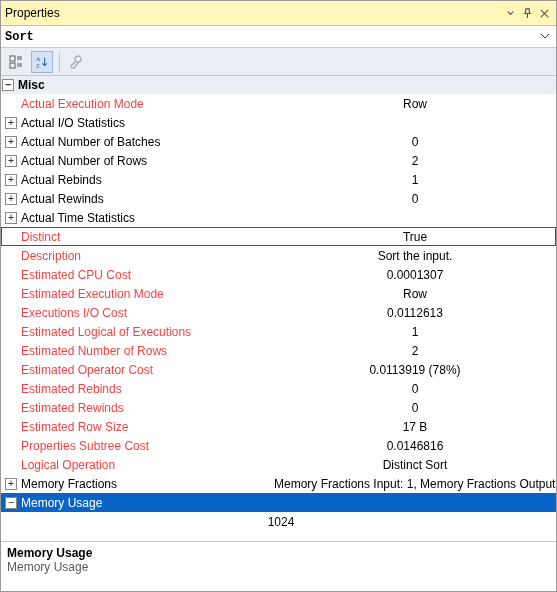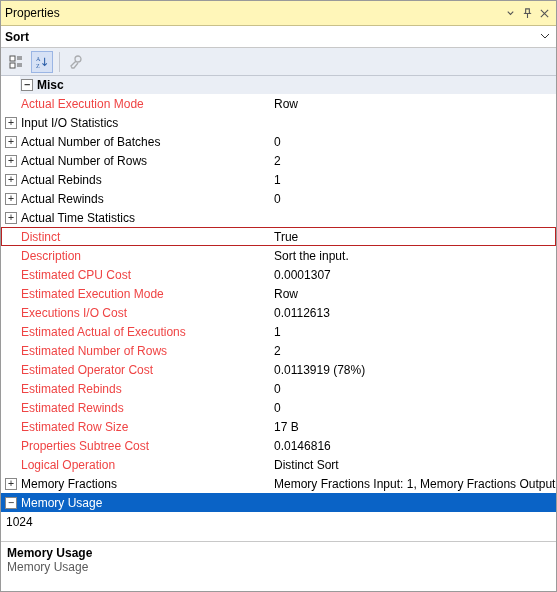--- a/index.html
+++ b/index.html
@@ -38,20 +38,21 @@
     cursor: pointer;
     margin-left: 1px;
   }
   .titlebar .tb-btn svg { width: 11px; height: 11px; }
   .objselect {
     height: 22px;
     border-bottom: 1px solid #c8c8c8;
     display: flex; align-items: center; padding: 0 4px;
     font-weight: bold;
     position: relative;
+    font-family: Liberation Mono, monospace;
   }
   .objselect .dd-arrow {
     position: absolute; right: 4px; top: 2px;
     width: 14px; height: 16px;
     display: flex; align-items: center; justify-content: center;
     color: #333;
     cursor: pointer;
   }
   .toolbar {
     height: 28px;
@@ -78,21 +79,20 @@
     overflow: hidden;
     font-size: 12px;
     background: #fff;
   }
   .cat-row {
     background: #eaeef5;
     height: 18px;
     display: flex; align-items: center;
     padding-left: 1px;
     font-weight: bold;
-    margin-left: 19px;
   }
   .exp {
     width: 12px; height: 12px;
     border: 1px solid #888;
     background: #fff;
     display: inline-flex; align-items: center; justify-content: center;
     font-size: 10px;
     line-height: 1;
     margin-right: 4px;
     cursor: pointer;
@@ -115,20 +115,21 @@
     display: flex; align-items: center;
     white-space: nowrap;
     overflow: hidden;
   }
   .row .valcell {
     flex: 1;
     padding-left: 5px;
     white-space: nowrap;
     overflow: hidden;
     text-overflow: clip;
+    text-align: center;
   }
   .row.prop .namecell { color: #ef4444; }
   .row.exprop .namecell { color: #000; }
   .row.selected {
     background: #0a63c6;
     color: #fff;
   }
   .row.selected .namecell { color: #fff; }
   .row.highlight {
     outline: 1.5px solid #bb2222;
@@ -212,21 +213,21 @@
   <div class="row prop">
         <div class="namecell">
           <span class="indent-spacer"></span>
           <span>Actual Execution Mode</span>
         </div>
         <div class="valcell">Row</div>
       </div>
       <div class="row exprop">
         <div class="namecell">
           <span class="exp exp-plus"></span>
-          <span>Input I/O Statistics</span>
+          <span>Actual I/O Statistics</span>
         </div>
         <div class="valcell"></div>
       </div>
       <div class="row exprop">
         <div class="namecell">
           <span class="exp exp-plus"></span>
           <span>Actual Number of Batches</span>
         </div>
         <div class="valcell">0</div>
       </div>
@@ -289,21 +290,21 @@
       <div class="row prop">
         <div class="namecell">
           <span class="indent-spacer"></span>
           <span>Executions I/O Cost</span>
         </div>
         <div class="valcell">0.0112613</div>
       </div>
       <div class="row prop">
         <div class="namecell">
           <span class="indent-spacer"></span>
-          <span>Estimated Actual of Executions</span>
+          <span>Estimated Logical of Executions</span>
         </div>
         <div class="valcell">1</div>
       </div>
       <div class="row prop">
         <div class="namecell">
           <span class="indent-spacer"></span>
           <span>Estimated Number of Rows</span>
         </div>
         <div class="valcell">2</div>
       </div>

